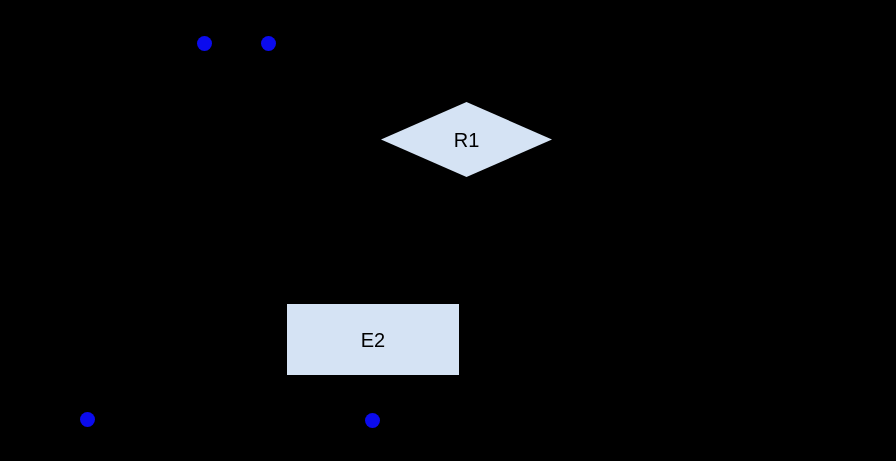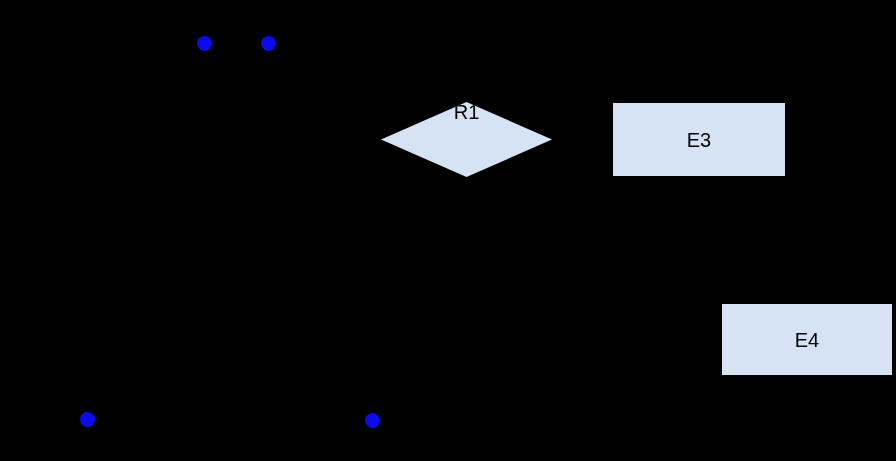--- a/index.html
+++ b/index.html
@@ -23,21 +23,21 @@
     align-items: center;
     justify-content: center;
     z-index: 1;
   }
 
   .diamond {
     position: absolute;
     background: var(--shape-fill, #d5e3f4);
     clip-path: polygon(50% 0, 100% 50%, 50% 100%, 0 50%);
     display: flex;
-    align-items: flex-start;
+    align-items: center;
     justify-content: center;
     z-index: 1;
   }
 
   .node-label {
     font-size: 20px;
     color: var(--label, #000000);
     line-height: 1;
     user-select: none;
   }
@@ -62,29 +62,26 @@
 <body>
 
 <div class="canvas">
 
   <div class="edge-v" style="left:204px; top:43px; height:62px;"></div>
   <div class="edge-v" style="left:268px; top:43px; height:62px;"></div>
   <div class="edge-v" style="left:87px; top:377px; height:42px;"></div>
   <div class="edge-v" style="left:372px; top:377px; height:43px;"></div>
 
 
-  <div class="entity" style="left:612px; top:102px; width:174px; height:75px;">
-    <span class="node-label">E3</span>
+
+
+  <div class="entity" style="left:286px; top:303px; width:174px; height:73px;">
+    <span class="node-label">E2</span>
   </div>
 
-
-
-  <div class="entity" style="left:721px; top:303px; width:172px; height:73px;">
-    <span class="node-label">E4</span>
-  </div>
 
   <div class="diamond" style="left:381px; top:102px; width:171px; height:75px;">
     <span class="node-label">R1</span>
   </div>
 
 
   <div class="dot" style="left:197px; top:36px;"></div>
   <div class="dot" style="left:261px; top:36px;"></div>
   <div class="dot" style="left:80px; top:412px;"></div>
   <div class="dot" style="left:365px; top:413px;"></div>

